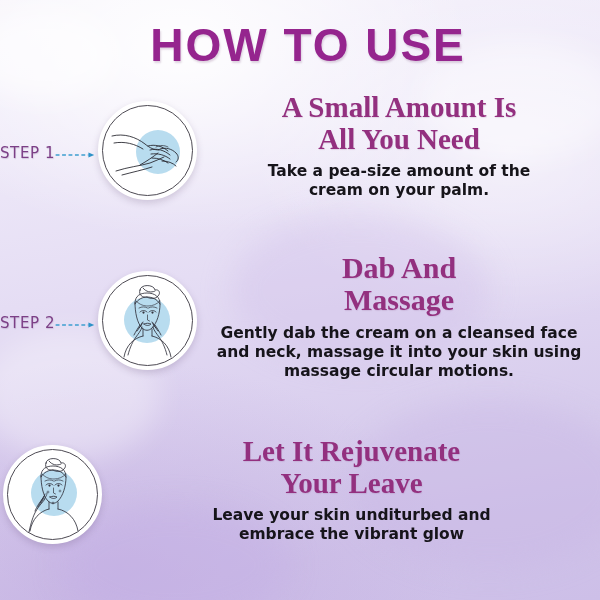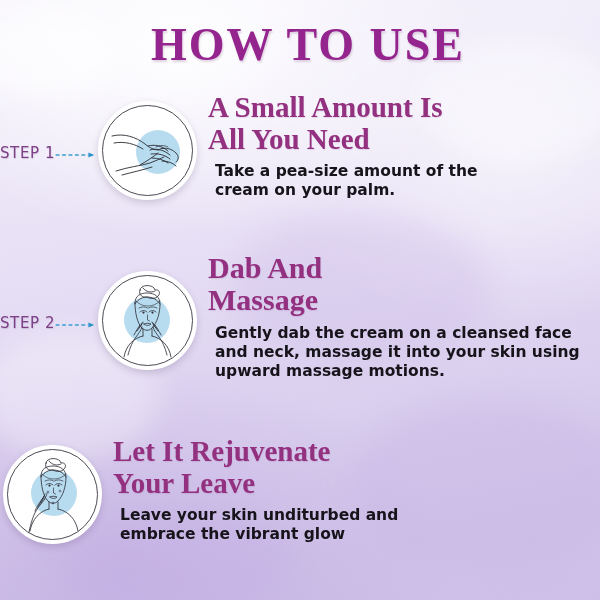--- a/index.html
+++ b/index.html
@@ -44,21 +44,21 @@
   
   .title-wrap {
     position: absolute;
     top: 18px;
     left: 0;
     width: 600px;
     text-align: center;
   }
   .title {
     display: inline-block;
-    font-family: Liberation Serif, serif;
+    font-family: Liberation Sans, sans-serif;
     font-size: 46px;
     font-weight: bold;
     letter-spacing: 2px;
     color: #95258e;
     text-shadow: 1px 2px 2px rgba(120,70,120,0.22);
     margin-left: 16px;
   }
 
   
   .step-row {
@@ -129,20 +129,21 @@
     width: 95px;
     height: 95px;
     border-radius: 50%;
   }
 
   
   .text-col {
     flex: 1 1 auto;
     padding-left: 8px;
     padding-right: 10px;
+    text-align: center;
   }
   .head {
     font-family: "Liberation Serif", serif;
     font-size: 29px;
     font-weight: bold;
     line-height: 1.08;
     color: #93307f;
     margin: 0 0 3px 0;
     text-shadow: 0.5px 1px 1px rgba(130,80,130,0.16);
   }
@@ -280,21 +281,21 @@
     </div>
 
     <div class="text-col">
       <div class="head">
         <span>Dab And</span><br>
         <span>Massage</span>
       </div>
       <div class="body-txt">
         <span>Gently dab the cream on a cleansed face</span><br>
         <span>and neck, massage it into your skin using</span><br>
-        <span>upward massage motions.</span>
+        <span>massage circular motions.</span>
       </div>
     </div>
   </div>
 
   <div class="step-row" id="row-3">
 
 
     <div class="circle-col">
       <div class="circle">
         <svg viewBox="0 0 95 95">

